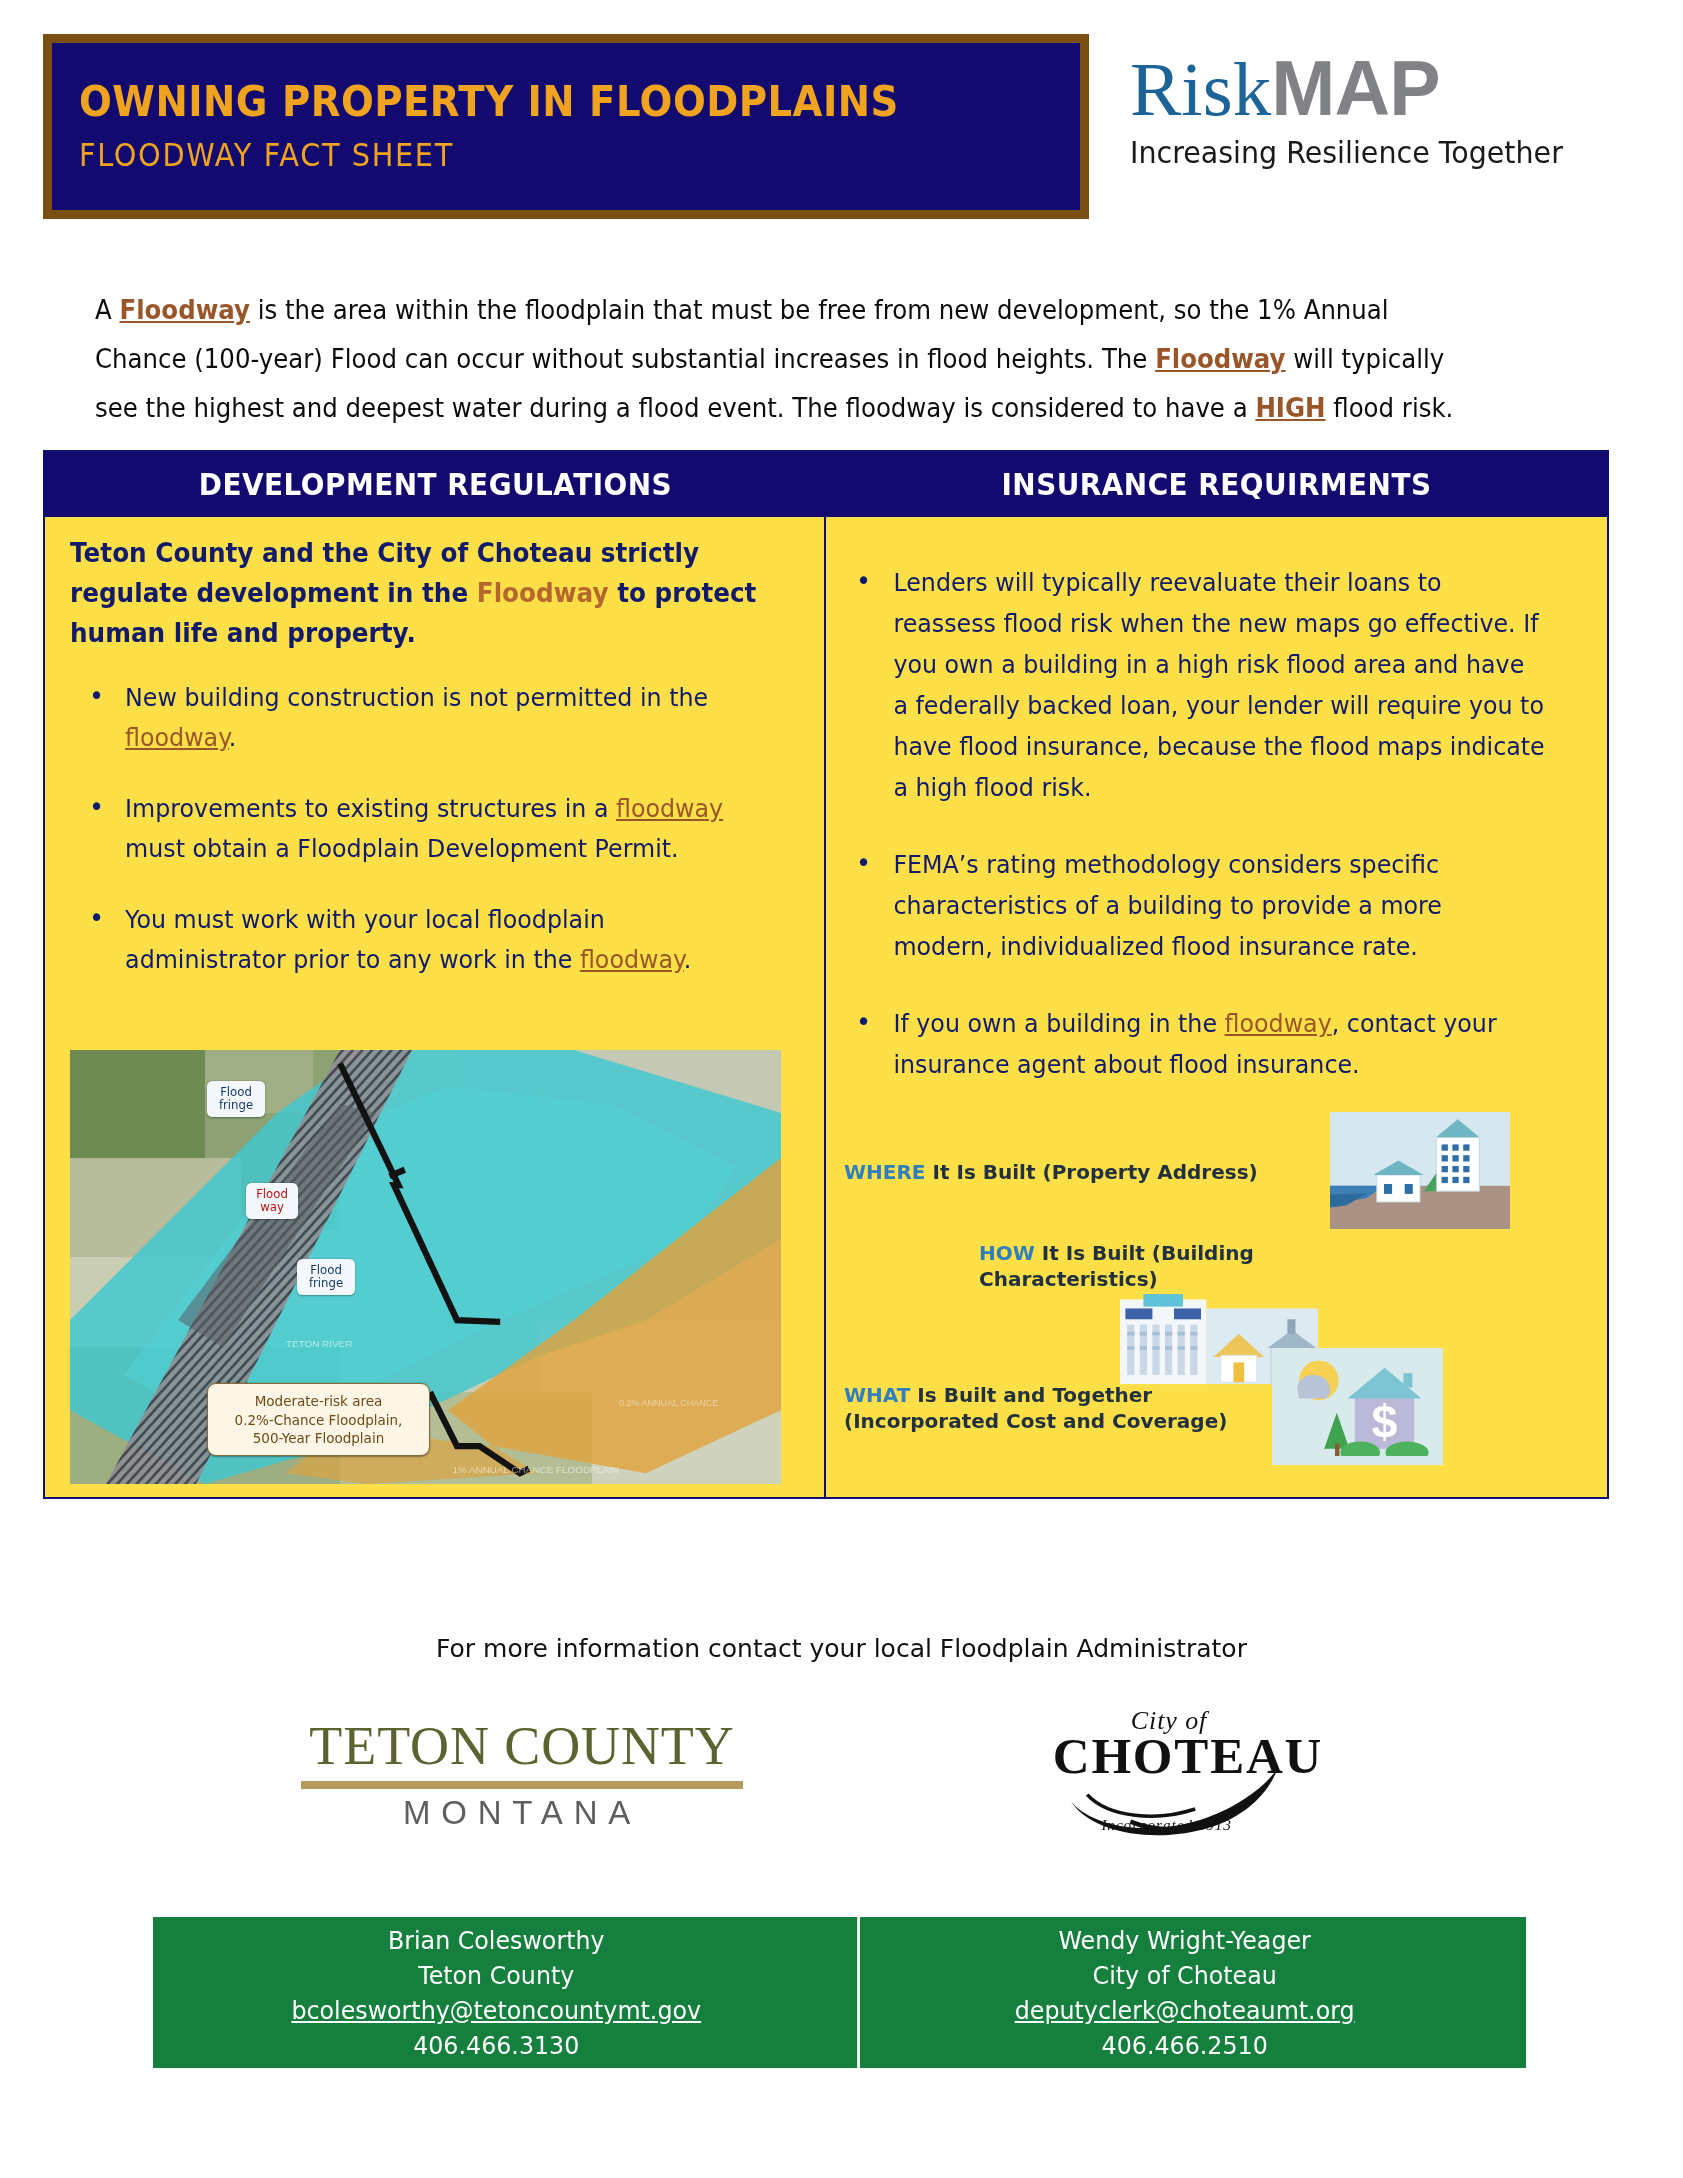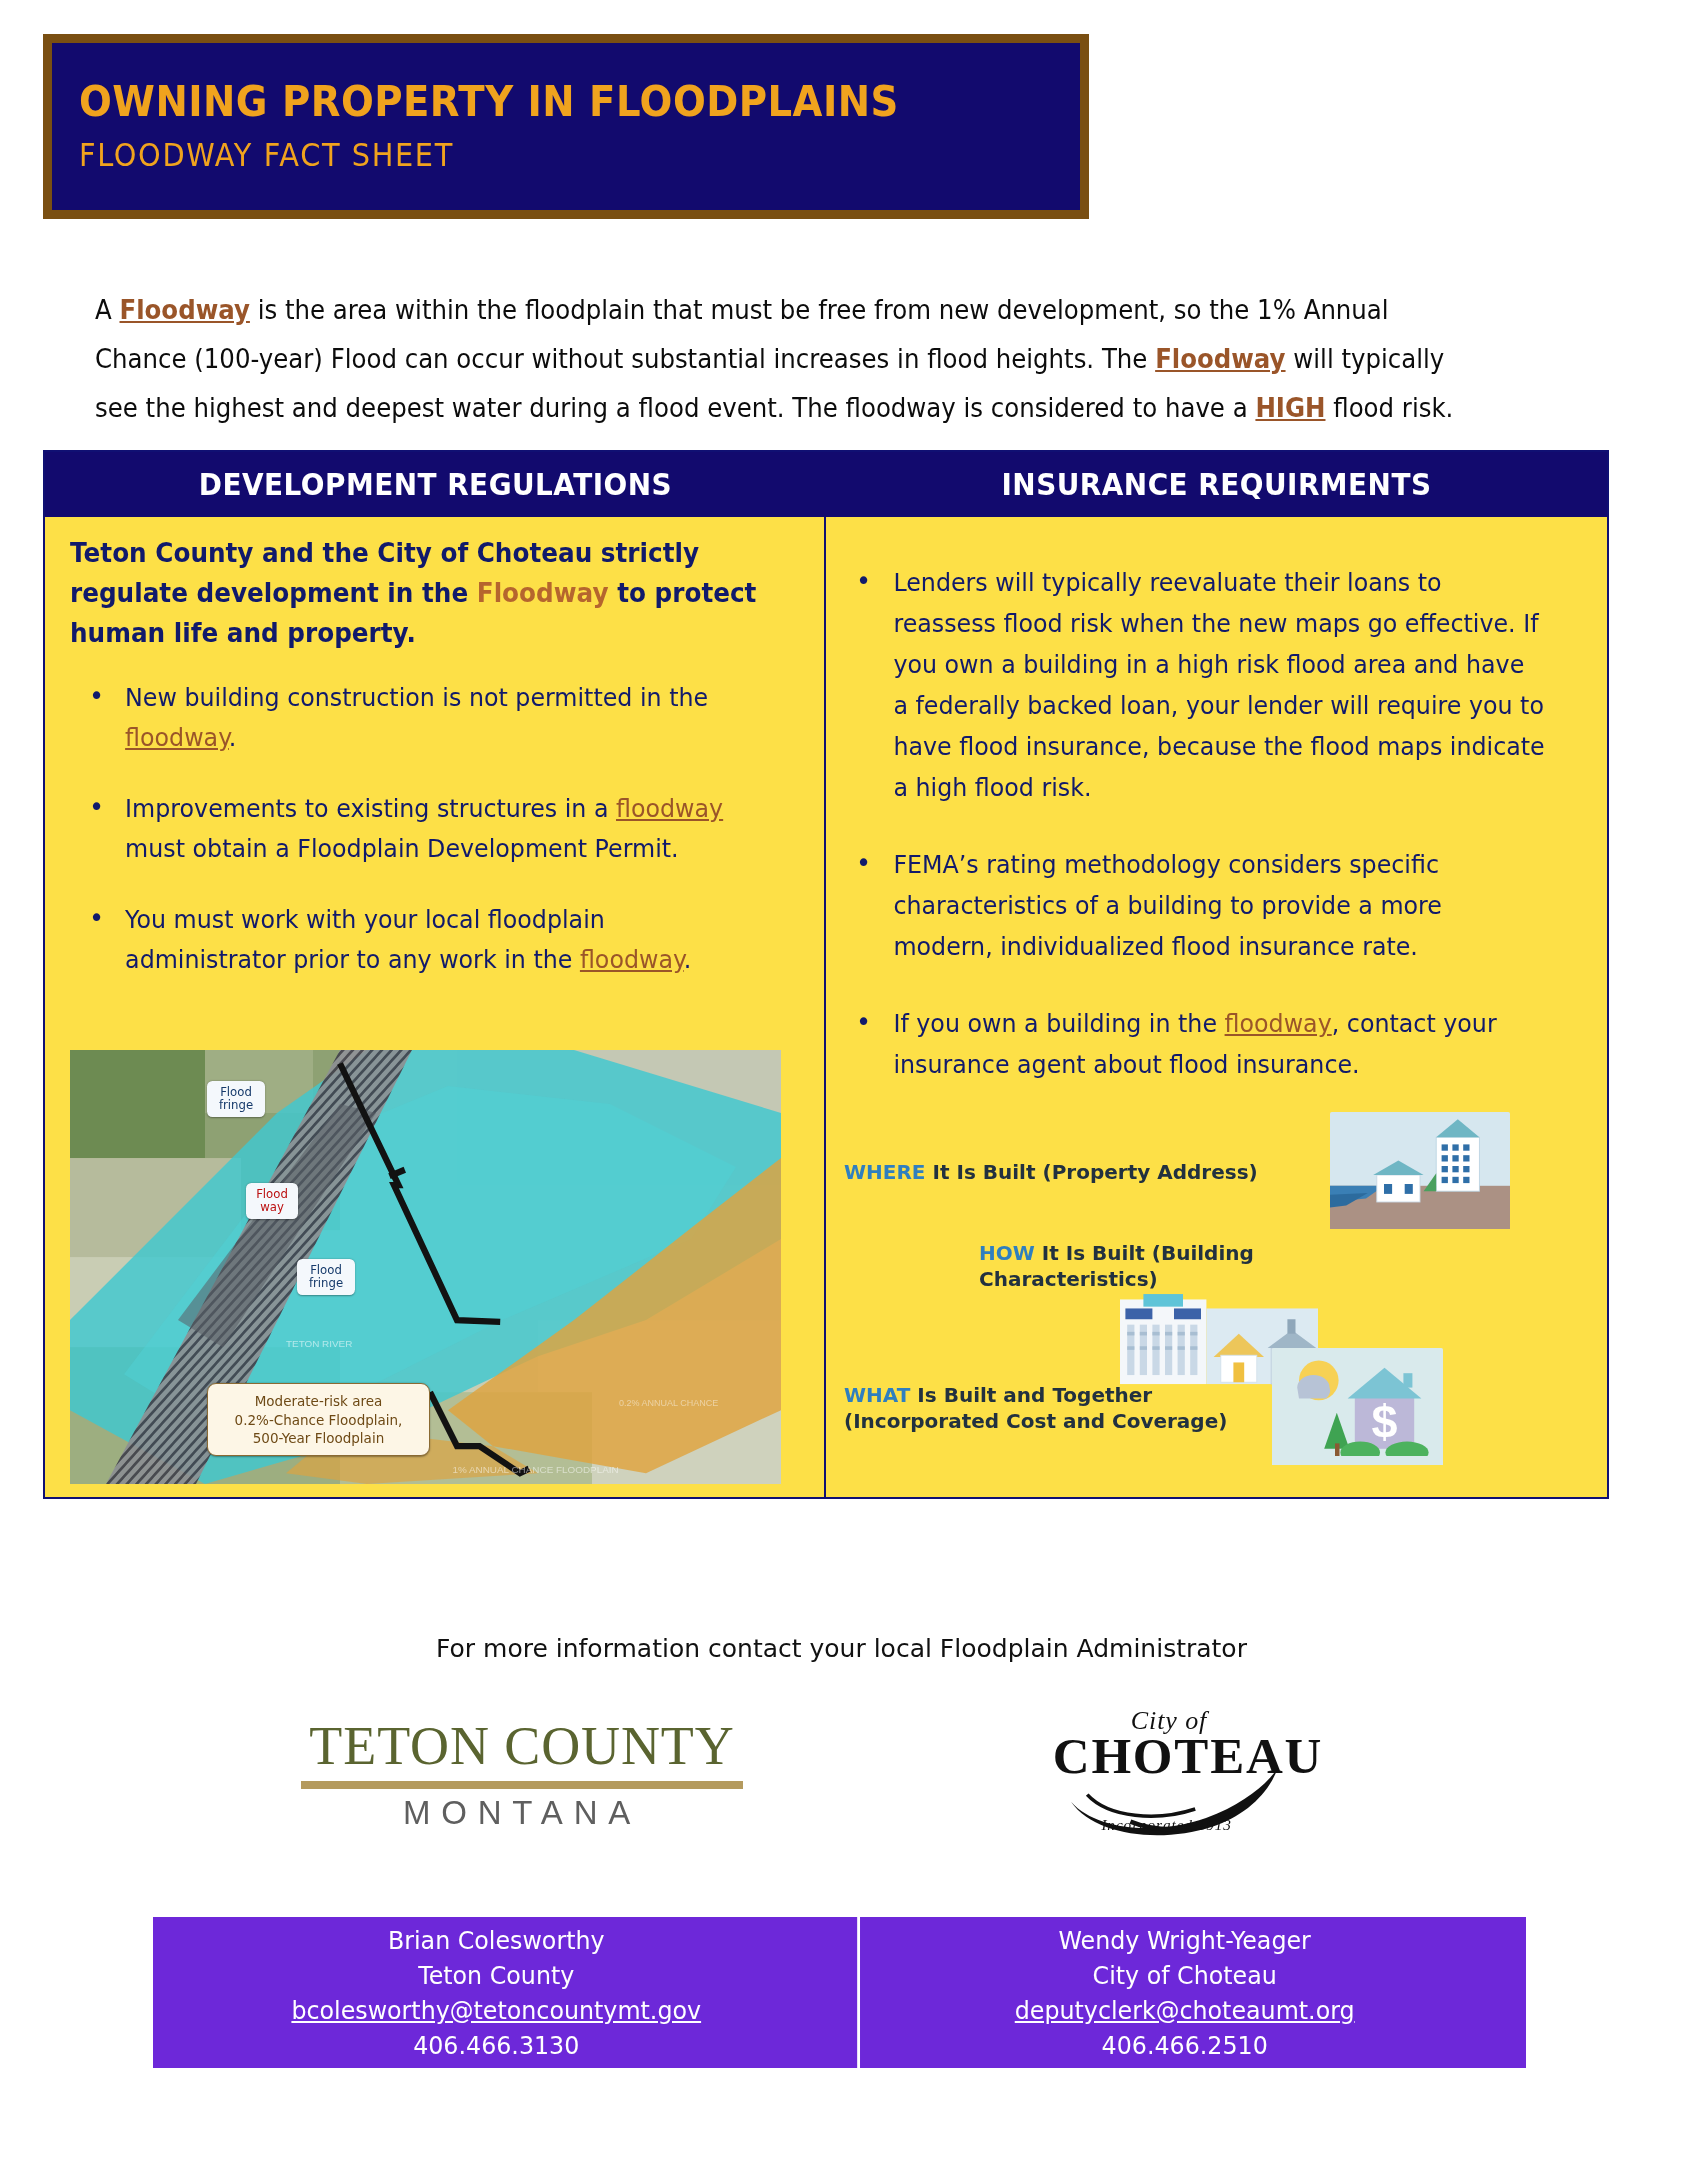--- a/index.html
+++ b/index.html
@@ -191,21 +191,21 @@
   }
   .choteau-inc {
     font-family: "Liberation Serif", serif; font-style: italic;
     font-size: 15.3px; letter-spacing: 0.9px; margin-top: 3.6px; margin-left: -16px;
   }
   .choteau-swirl { position: absolute; left: 0; top: 49px; width: 288px; height: 81px; }
 
   .contactbar {
     position: absolute; left: 153px; top: 1917px;
     width: 1373px; height: 151px;
-    background: #6d28d9;
+    background: #15803d;
     display: flex;
   }
   .cb-col {
     flex: 1 1 50%;
     display: flex; flex-direction: column; align-items: center; justify-content: center;
     color: #fff;
     font-family: "DejaVu Sans", sans-serif;
     font-size: 25px;
     line-height: 35px;
     transform: scaleX(0.95);
@@ -215,20 +215,24 @@
 </style>
 </head>
 <body>
 
 <div class="page">
 
   <div class="header-row">
     <div class="title-box">
       <div class="title-main">OWNING PROPERTY IN FLOODPLAINS</div>
       <div class="title-sub">FLOODWAY FACT SHEET</div>
+    </div>
+    <div class="riskmap">
+      <div class="riskmap-word"><span class="risk">Risk</span><span class="map">MAP</span></div>
+      <div class="riskmap-tag">Increasing Resilience Together</div>
     </div>
   </div>
 
   <p class="intro"><span>A </span><span class="hl">Floodway</span><span> is the area within the floodplain that must be free from new development, so the 1% Annual Chance (100-year) Flood can occur without substantial increases in flood heights. The </span><span class="hl">Floodway</span><span> will typically see the highest and deepest water during a flood event. The floodway is considered to have a </span><span class="hl">HIGH</span><span> flood risk.</span></p>
 
   <div class="table">
     <div class="thead">
       <div class="th">DEVELOPMENT REGULATIONS</div>
       <div class="th">INSURANCE REQUIRMENTS</div>
     </div>

